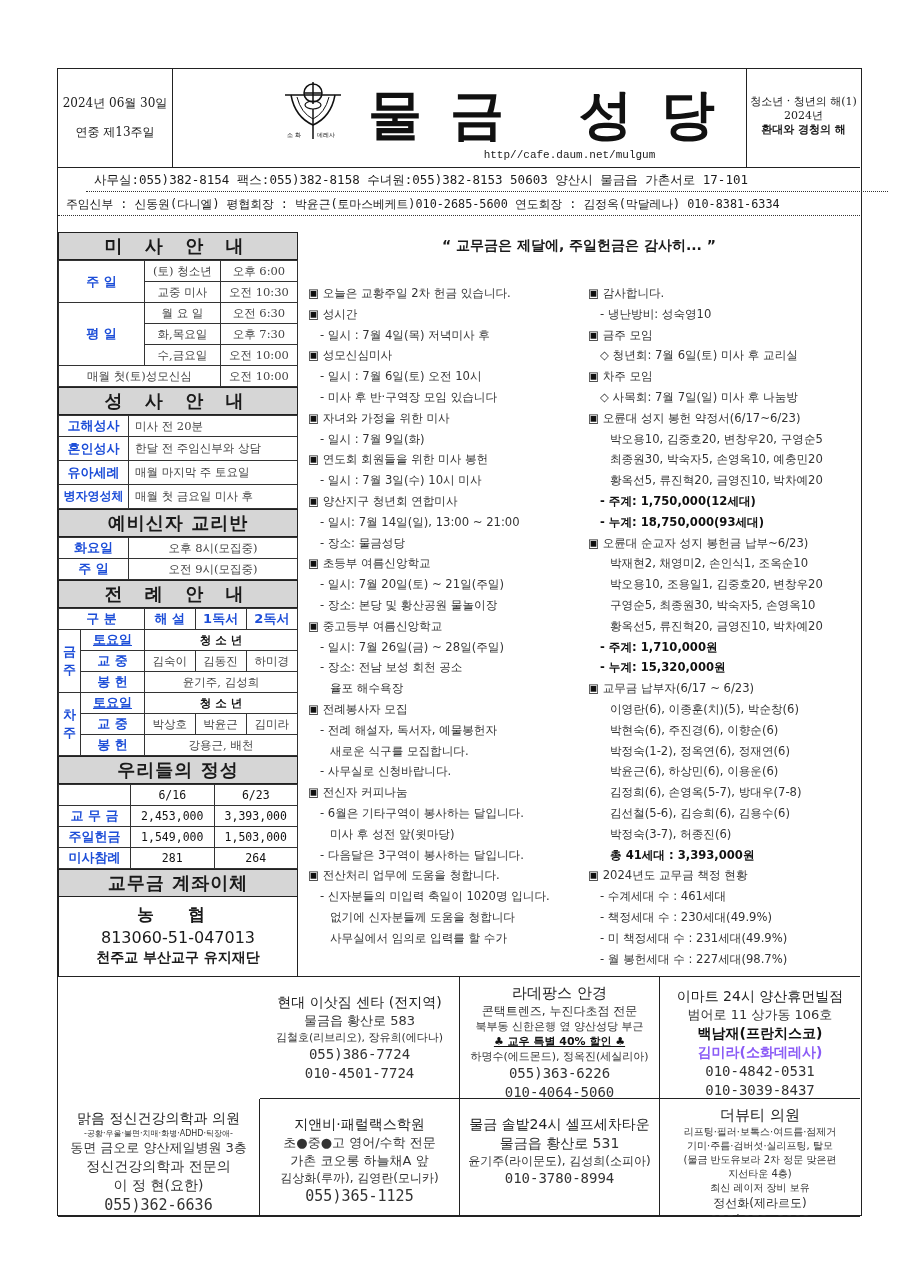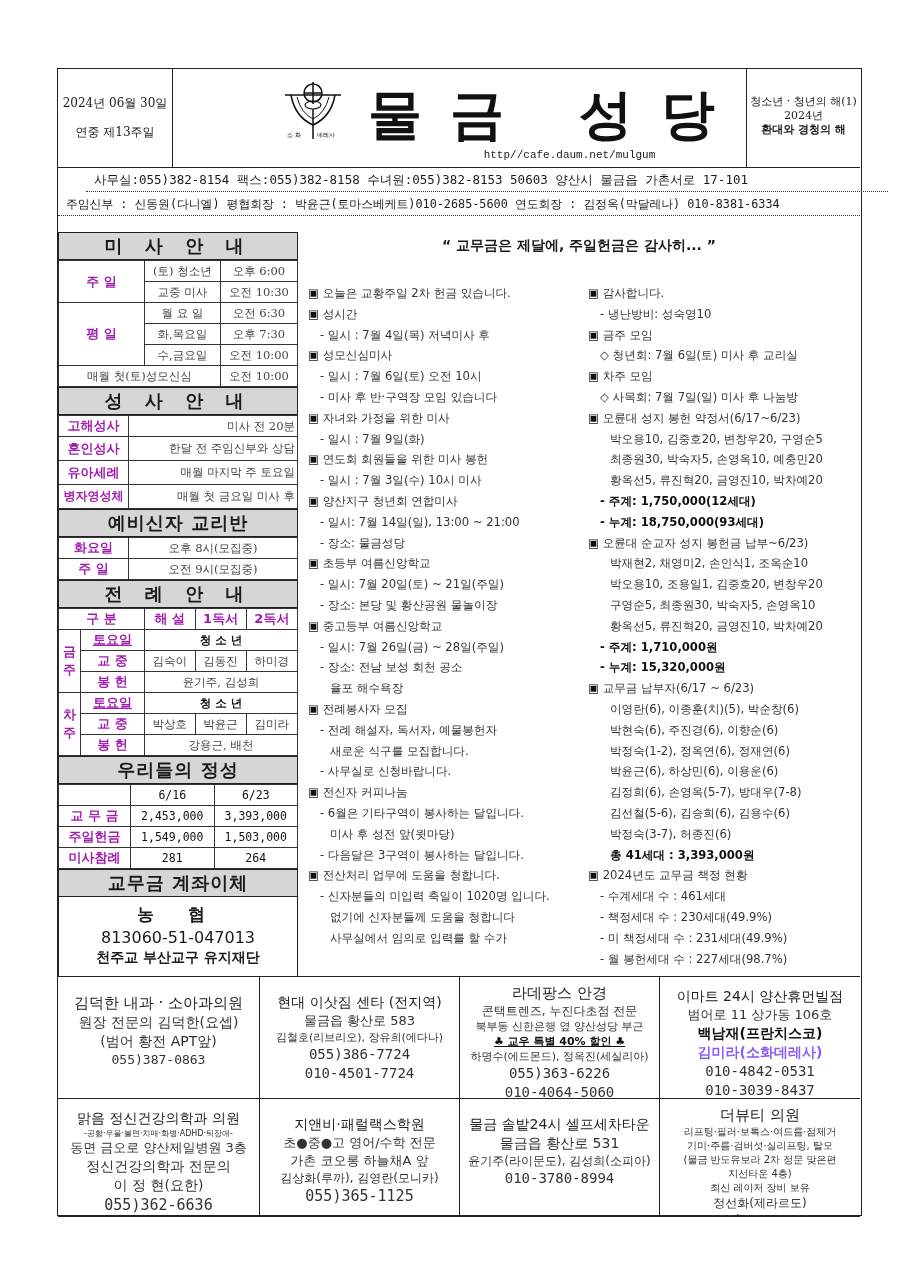--- a/index.html
+++ b/index.html
@@ -19,22 +19,22 @@
   .url { position: absolute; left: 0; width: 573px; top: 80px; text-align: center; font-family: "Liberation Mono", monospace; font-size: 11px; padding-left: 220px; }
 
   .contact { position: absolute; left: 0; top: 99px; width: 802px; height: 24px; border-bottom: 1.5px dotted #333; font-family: "DejaVu Sans Mono", monospace; font-size: 12.5px; line-height: 24px; padding-left: 8px; white-space: nowrap; margin-left: 28px; }
   .staff { position: absolute; left: 0; top: 123px; width: 802px; height: 24px; border-bottom: 1.5px dotted #333; font-family: "DejaVu Sans Mono", monospace; font-size: 11.8px; line-height: 24px; padding-left: 8px; white-space: nowrap; }
 
   
   .leftcol { position: absolute; left: 0; top: 163px; width: 240px; font-family: "DejaVu Serif", serif; }
   .sec { background: #d6d6d6; border: 1.5px solid #222; text-align: center; font-family: "DejaVu Sans", sans-serif; font-weight: bold; font-size: 18px; height: 28px; line-height: 26px; letter-spacing: 8px; }
   table.t { border-collapse: collapse; width: 240px; font-size: 11.5px; }
   table.t td { border: 1px solid #333; height: 21px; text-align: center; color: #444; padding: 0 2px; white-space: nowrap; }
-  table.t td.lbl { font-weight: bold; color: #a21caf; font-family: "DejaVu Sans", sans-serif; font-size: 13px; }
-  table.t td.left { text-align: right; padding-left: 6px; }
+  table.t td.lbl { font-weight: bold; color: #1d4ed8; font-family: "DejaVu Sans", sans-serif; font-size: 13px; }
+  table.t td.left { text-align: left; padding-left: 6px; }
   table.t td.b { font-weight: bold; color: #111; }
   .acct { border: 1.5px solid #222; border-top: none; text-align: center; height: 80px; padding-top: 6px; font-family: "DejaVu Sans", sans-serif; }
   .acct .bank { font-weight: bold; font-size: 17px; letter-spacing: 14px; }
   .acct .no { font-size: 16px; margin-top: 2px; }
   .acct .org { font-weight: bold; font-size: 14px; margin-top: 2px; }
 
   
   .slogan { position: absolute; left: 240px; top: 168px; width: 562px; text-align: center; font-family: "DejaVu Sans", sans-serif; font-weight: bold; font-size: 14px; }
   .col { position: absolute; top: 214px; font-family: "DejaVu Sans", sans-serif; font-size: 11.6px; color: #333; line-height: 20.8px; white-space: nowrap; }
   .colA { left: 250px; width: 280px; }
@@ -296,26 +296,20 @@
       <span class="line ind2">박정숙(3-7), 허종진(6)</span>
       <span class="line ind2 strong">총 41세대 :  3,393,000원</span>
       <span class="line hd">2024년도 교무금 책정 현황</span>
       <span class="line ind">- 수계세대 수 :      461세대</span>
       <span class="line ind">- 책정세대 수 :      230세대(49.9%)</span>
       <span class="line ind">- 미 책정세대 수 :  231세대(49.9%)</span>
       <span class="line ind">- 월 봉헌세대 수 :  227세대(98.7%)</span>
     </div>
 
   <div class="ads" id="ads">
-      <div class="ad" style="left: 0px; top: 0px; width: 202px; height: 122px; padding-top: 16px;">
-        <span class="l" style="font-size: 15px; line-height: 20px; color: rgb(34, 34, 34);">김덕한 내과 · 소아과의원</span>
-        <span class="l" style="font-size: 14px; line-height: 19px;">원장 전문의 김덕한(요셉)</span>
-        <span class="l" style="font-size: 14px; line-height: 19px;">(범어 황전 APT앞)</span>
-        <span class="l" style="font-size: 13px; line-height: 18px; font-family: &quot;DejaVu Sans Mono&quot;, monospace;">055)387-0863</span>
-      </div>
       <div class="ad" style="left: 202px; top: 0px; width: 200px; height: 122px; padding-top: 16px;">
         <span class="l" style="font-size: 14px; line-height: 19px; color: rgb(34, 34, 34);">현대 이삿짐 센타 (전지역)</span>
         <span class="l" style="font-size: 13px; line-height: 18px;">물금읍 황산로 583</span>
         <span class="l" style="font-size: 11px; line-height: 15px;">김철호(리브리오), 장유희(에다나)</span>
         <span class="l" style="font-size: 14px; line-height: 19px; font-family: &quot;DejaVu Sans Mono&quot;, monospace;">055)386-7724</span>
         <span class="l" style="font-size: 14px; line-height: 19px; font-family: &quot;DejaVu Sans Mono&quot;, monospace;">010-4501-7724</span>
       </div>
       <div class="ad" style="left: 402px; top: 0px; width: 200px; height: 122px; padding-top: 6px;">
         <span class="l" style="font-size: 15px; line-height: 20px; color: rgb(34, 34, 34);">라데팡스 안경</span>
         <span class="l" style="font-size: 12px; line-height: 16px;">콘택트렌즈, 누진다초점 전문</span>

